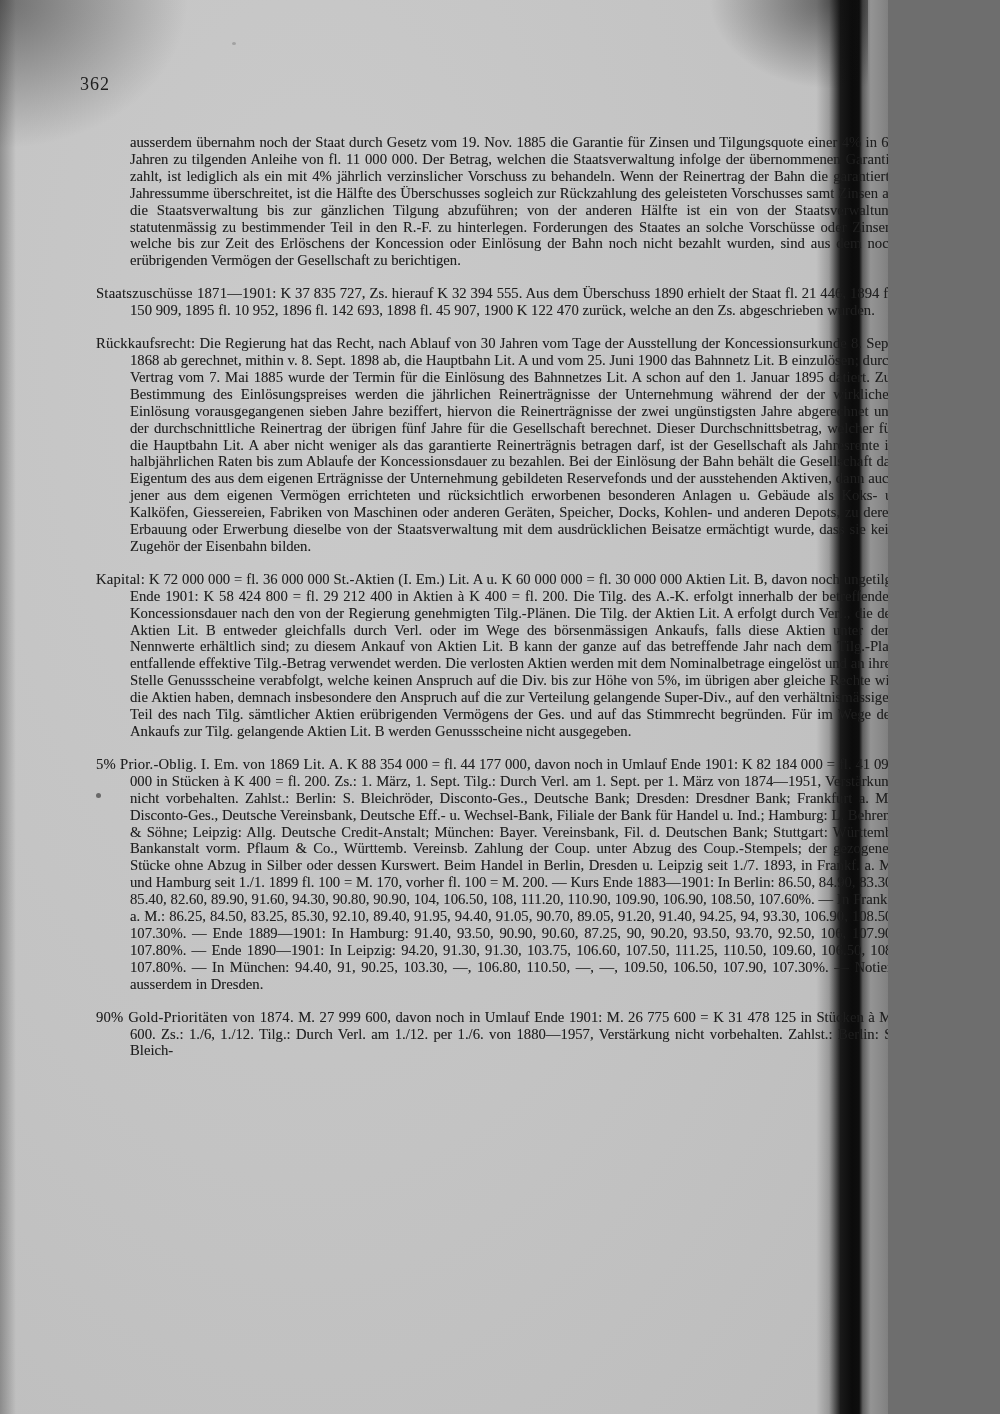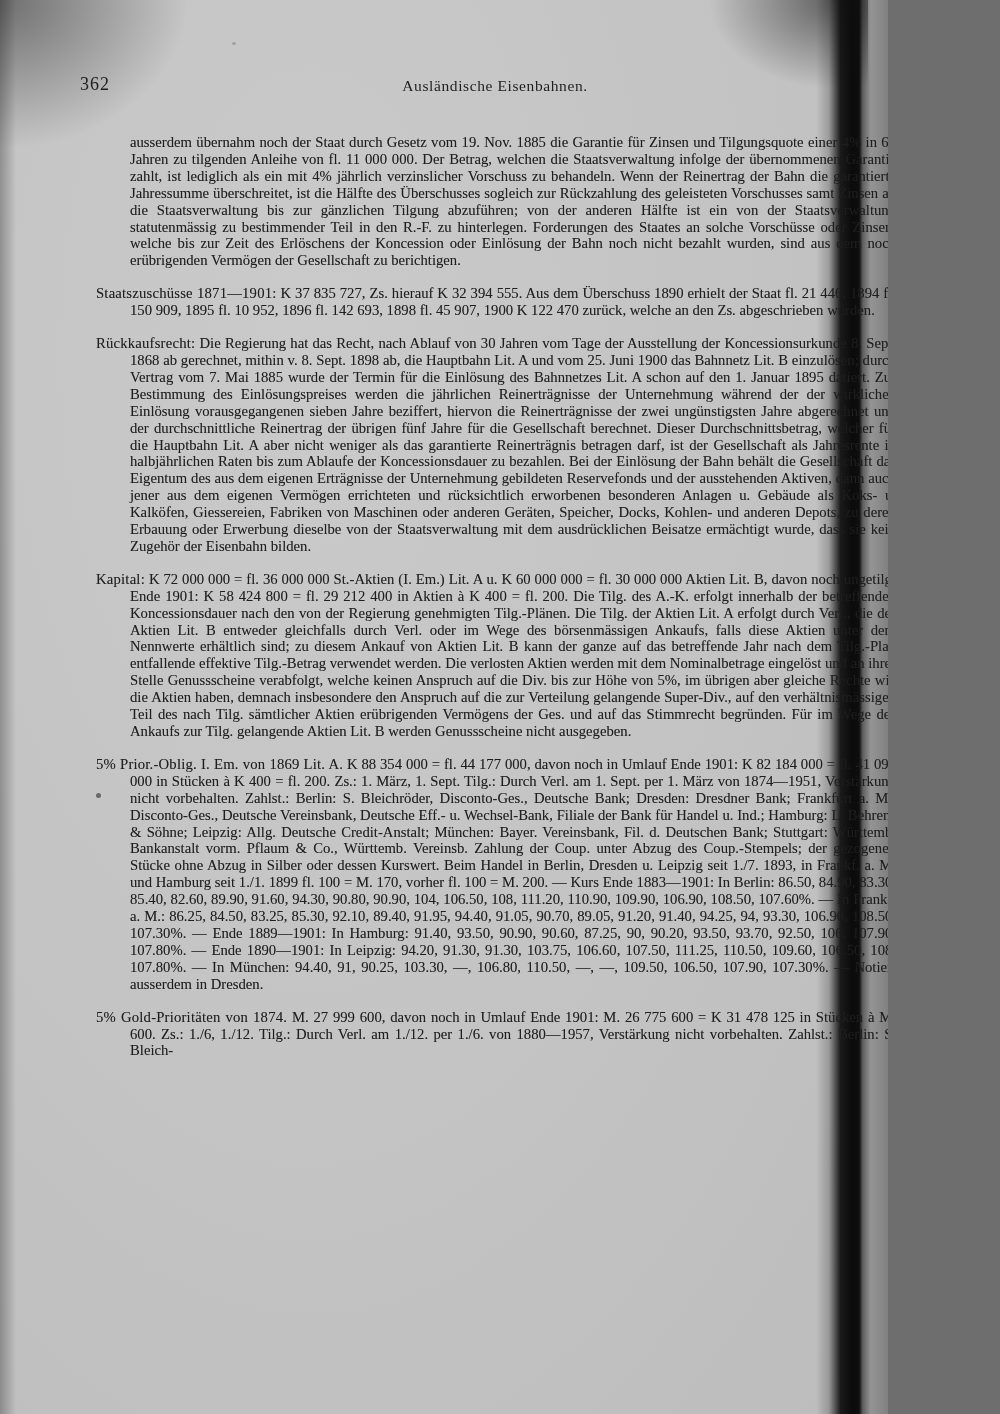--- a/index.html
+++ b/index.html
@@ -74,30 +74,29 @@
 <div class="page">
 
   <div class="left-edge-shadow"></div>
   <div class="topleft-corner-shadow"></div>
   <div class="gutter-shadow"></div>
   <div class="topright-smudge"></div>
   <div class="speck s1"></div>
   <div class="speck s2"></div>
 
   <div class="folio">362</div>
-  <div class="running-title">Ausländische Eisenbahnen.</div>
 
   <div class="text-block">
 
     <p class="cont"><span class="lead"></span><span>ausserdem übernahm noch der Staat durch Gesetz vom 19. Nov. 1885 die Garantie für Zinsen und Tilgungsquote einer 4% in 67 Jahren zu tilgenden Anleihe von fl. 11 000 000. Der Betrag, welchen die Staatsverwaltung infolge der übernommenen Garantie zahlt, ist lediglich als ein mit 4% jährlich verzinslicher Vorschuss zu behandeln. Wenn der Reinertrag der Bahn die garantierte Jahressumme überschreitet, ist die Hälfte des Überschusses sogleich zur Rückzahlung des geleisteten Vorschusses samt Zinsen an die Staatsverwaltung bis zur gänzlichen Tilgung abzuführen; von der anderen Hälfte ist ein von der Staatsverwaltung statutenmässig zu bestimmender Teil in den R.-F. zu hinterlegen. Forderungen des Staates an solche Vorschüsse oder Zinsen, welche bis zur Zeit des Erlöschens der Koncession oder Einlösung der Bahn noch nicht bezahlt wurden, sind aus dem noch erübrigenden Vermögen der Gesellschaft zu berichtigen.</span></p>
 
     <p><span class="lead">Staatszuschüsse 1871—1901:</span> <span>K 37 835 727, Zs. hierauf K 32 394 555. Aus dem Überschuss 1890 erhielt der Staat fl. 21 446, 1894 fl. 150 909, 1895 fl. 10 952, 1896 fl. 142 693, 1898 fl. 45 907, 1900 K 122 470 zurück, welche an den Zs. abgeschrieben wurden.</span></p>
 
     <p><span class="lead">Rückkaufsrecht:</span> <span>Die Regierung hat das Recht, nach Ablauf von 30 Jahren vom Tage der Ausstellung der Koncessionsurkunde 8. Sept. 1868 ab gerechnet, mithin v. 8. Sept. 1898 ab, die Hauptbahn Lit. A und vom 25. Juni 1900 das Bahnnetz Lit. B einzulösen; durch Vertrag vom 7. Mai 1885 wurde der Termin für die Einlösung des Bahnnetzes Lit. A schon auf den 1. Januar 1895 datiert. Zur Bestimmung des Einlösungspreises werden die jährlichen Reinerträgnisse der Unternehmung während der der wirklichen Einlösung vorausgegangenen sieben Jahre beziffert, hiervon die Reinerträgnisse der zwei ungünstigsten Jahre abgerechnet und der durchschnittliche Reinertrag der übrigen fünf Jahre für die Gesellschaft berechnet. Dieser Durchschnittsbetrag, welcher für die Hauptbahn Lit. A aber nicht weniger als das garantierte Reinerträgnis betragen darf, ist der Gesellschaft als Jahresrente in halbjährlichen Raten bis zum Ablaufe der Koncessionsdauer zu bezahlen. Bei der Einlösung der Bahn behält die Gesellschaft das Eigentum des aus dem eigenen Erträgnisse der Unternehmung gebildeten Reservefonds und der ausstehenden Aktiven, dann auch jener aus dem eigenen Vermögen errichteten und rücksichtlich erworbenen besonderen Anlagen u. Gebäude als Koks- u. Kalköfen, Giessereien, Fabriken von Maschinen oder anderen Geräten, Speicher, Docks, Kohlen- und anderen Depots, zu deren Erbauung oder Erwerbung dieselbe von der Staatsverwaltung mit dem ausdrücklichen Beisatze ermächtigt wurde, dass sie kein Zugehör der Eisenbahn bilden.</span></p>
 
     <p><span class="lead">Kapital:</span> <span>K 72 000 000 = fl. 36 000 000 St.-Aktien (I. Em.) Lit. A u. K 60 000 000 = fl. 30 000 000 Aktien Lit. B, davon noch ungetilgt Ende 1901: K 58 424 800 = fl. 29 212 400 in Aktien à K 400 = fl. 200. Die Tilg. des A.-K. erfolgt innerhalb der betreffenden Koncessionsdauer nach den von der Regierung genehmigten Tilg.-Plänen. Die Tilg. der Aktien Lit. A erfolgt durch Verl., die der Aktien Lit. B entweder gleichfalls durch Verl. oder im Wege des börsenmässigen Ankaufs, falls diese Aktien unter dem Nennwerte erhältlich sind; zu diesem Ankauf von Aktien Lit. B kann der ganze auf das betreffende Jahr nach dem Tilg.-Plan entfallende effektive Tilg.-Betrag verwendet werden. Die verlosten Aktien werden mit dem Nominalbetrage eingelöst und an ihrer Stelle Genussscheine verabfolgt, welche keinen Anspruch auf die Div. bis zur Höhe von 5%, im übrigen aber gleiche Rechte wie die Aktien haben, demnach insbesondere den Anspruch auf die zur Verteilung gelangende Super-Div., auf den verhältnismässigen Teil des nach Tilg. sämtlicher Aktien erübrigenden Vermögens der Ges. und auf das Stimmrecht begründen. Für im Wege des Ankaufs zur Tilg. gelangende Aktien Lit. B werden Genussscheine nicht ausgegeben.</span></p>
 
     <p><span class="lead">5% Prior.-Oblig. I. Em. von 1869 Lit. A.</span> <span>K 88 354 000 = fl. 44 177 000, davon noch in Umlauf Ende 1901: K 82 184 000 = fl. 41 092 000 in Stücken à K 400 = fl. 200. Zs.: 1. März, 1. Sept. Tilg.: Durch Verl. am 1. Sept. per 1. März von 1874—1951, Verstärkung nicht vorbehalten. Zahlst.: Berlin: S. Bleichröder, Disconto-Ges., Deutsche Bank; Dresden: Dresdner Bank; Frankfurt a. M.: Disconto-Ges., Deutsche Vereinsbank, Deutsche Eff.- u. Wechsel-Bank, Filiale der Bank für Handel u. Ind.; Hamburg: L. Behrens &amp; Söhne; Leipzig: Allg. Deutsche Credit-Anstalt; München: Bayer. Vereinsbank, Fil. d. Deutschen Bank; Stuttgart: Württemb. Bankanstalt vorm. Pflaum &amp; Co., Württemb. Vereinsb. Zahlung der Coup. unter Abzug des Coup.-Stempels; der gezogenen Stücke ohne Abzug in Silber oder dessen Kurswert. Beim Handel in Berlin, Dresden u. Leipzig seit 1./7. 1893, in Frankf. a. M. und Hamburg seit 1./1. 1899 fl. 100 = M. 170, vorher fl. 100 = M. 200. — Kurs Ende 1883—1901: In Berlin: 86.50, 84.90, 83.30, 85.40, 82.60, 89.90, 91.60, 94.30, 90.80, 90.90, 104, 106.50, 108, 111.20, 110.90, 109.90, 106.90, 108.50, 107.60%. — In Frankf. a. M.: 86.25, 84.50, 83.25, 85.30, 92.10, 89.40, 91.95, 94.40, 91.05, 90.70, 89.05, 91.20, 91.40, 94.25, 94, 93.30, 106.90, 108.50, 107.30%. — Ende 1889—1901: In Hamburg: 91.40, 93.50, 90.90, 90.60, 87.25, 90, 90.20, 93.50, 93.70, 92.50, 106, 107.90, 107.80%. — Ende 1890—1901: In Leipzig: 94.20, 91.30, 91.30, 103.75, 106.60, 107.50, 111.25, 110.50, 109.60, 106.50, 108, 107.80%. — In München: 94.40, 91, 90.25, 103.30, —, 106.80, 110.50, —, —, 109.50, 106.50, 107.90, 107.30%. — Notiert ausserdem in Dresden.</span></p>
 
-    <p><span class="lead">5% Gold-Prioritäten von 1874.</span> <span>M. 27 999 600, davon noch in Umlauf Ende 1901: M. 26 775 600 = K 31 478 125 in Stücken à M. 600. Zs.: 1./6, 1./12. Tilg.: Durch Verl. am 1./12. per 1./6. von 1880—1957, Verstärkung nicht vorbehalten. Zahlst.: Berlin: S. Bleich-</span></p>
+    <p><span class="lead">90% Gold-Prioritäten von 1874.</span> <span>M. 27 999 600, davon noch in Umlauf Ende 1901: M. 26 775 600 = K 31 478 125 in Stücken à M. 600. Zs.: 1./6, 1./12. Tilg.: Durch Verl. am 1./12. per 1./6. von 1880—1957, Verstärkung nicht vorbehalten. Zahlst.: Berlin: S. Bleich-</span></p>
 
   </div>
 </div>
 
 </body></html>

